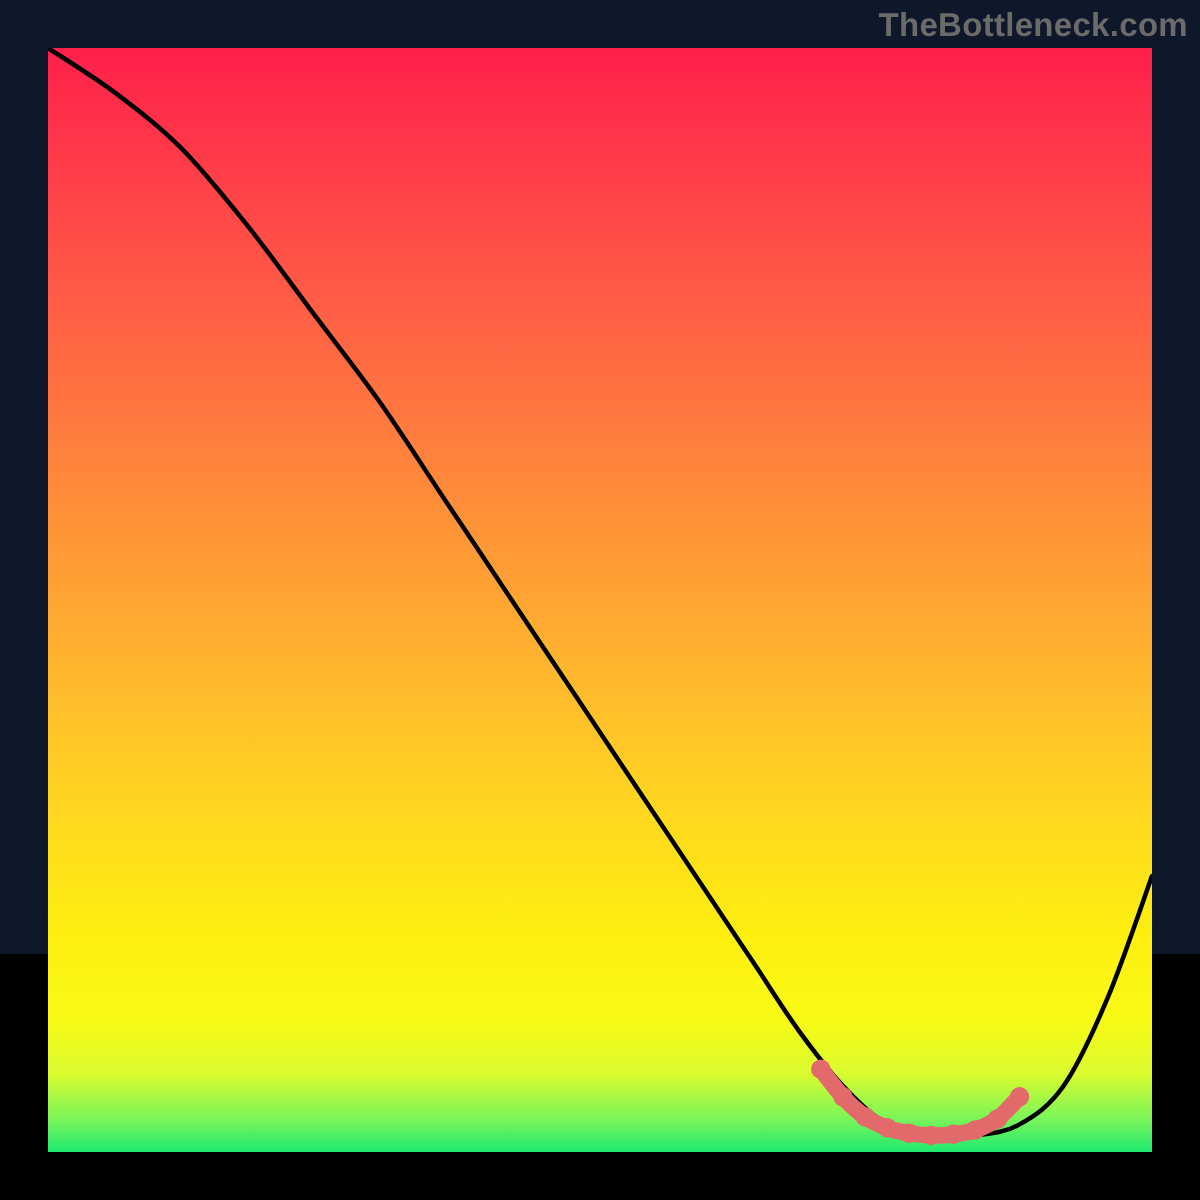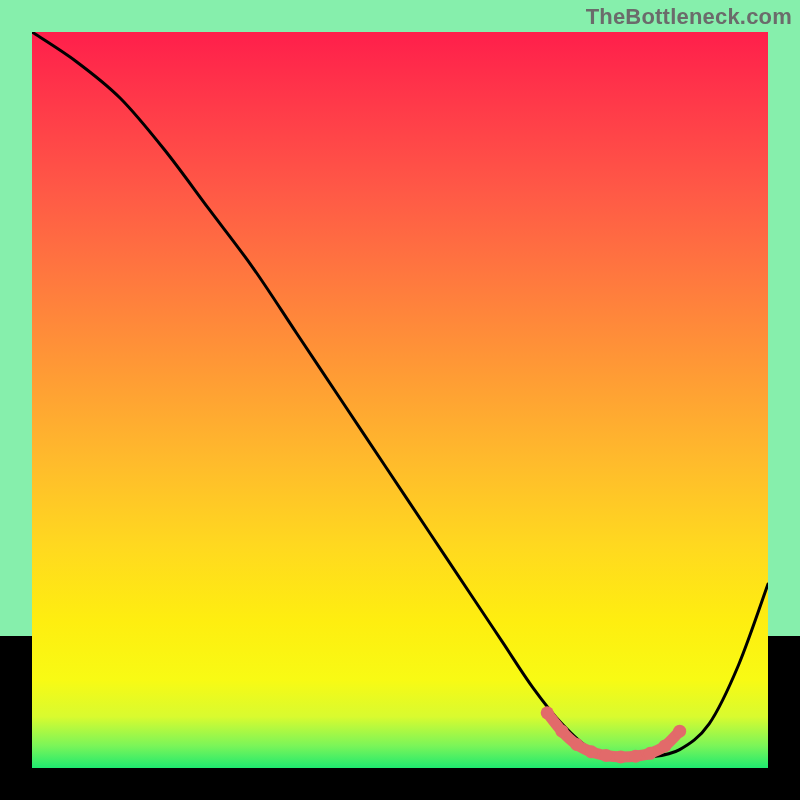--- a/index.html
+++ b/index.html
@@ -7,21 +7,21 @@
     padding: 0;
     width: 800px;
     height: 800px;
     background: #000;
     overflow: hidden;
   }
   .stage {
     position: relative;
     width: 800px;
     height: 636px;
-    background: #86efac;
+    background: #0f172a;
     text-align: right;
   }
   .plot-area {
     position: absolute;
     left: 32px;
     top: 32px;
     width: 736px;
     height: 736px;
     overflow: hidden;
   }

